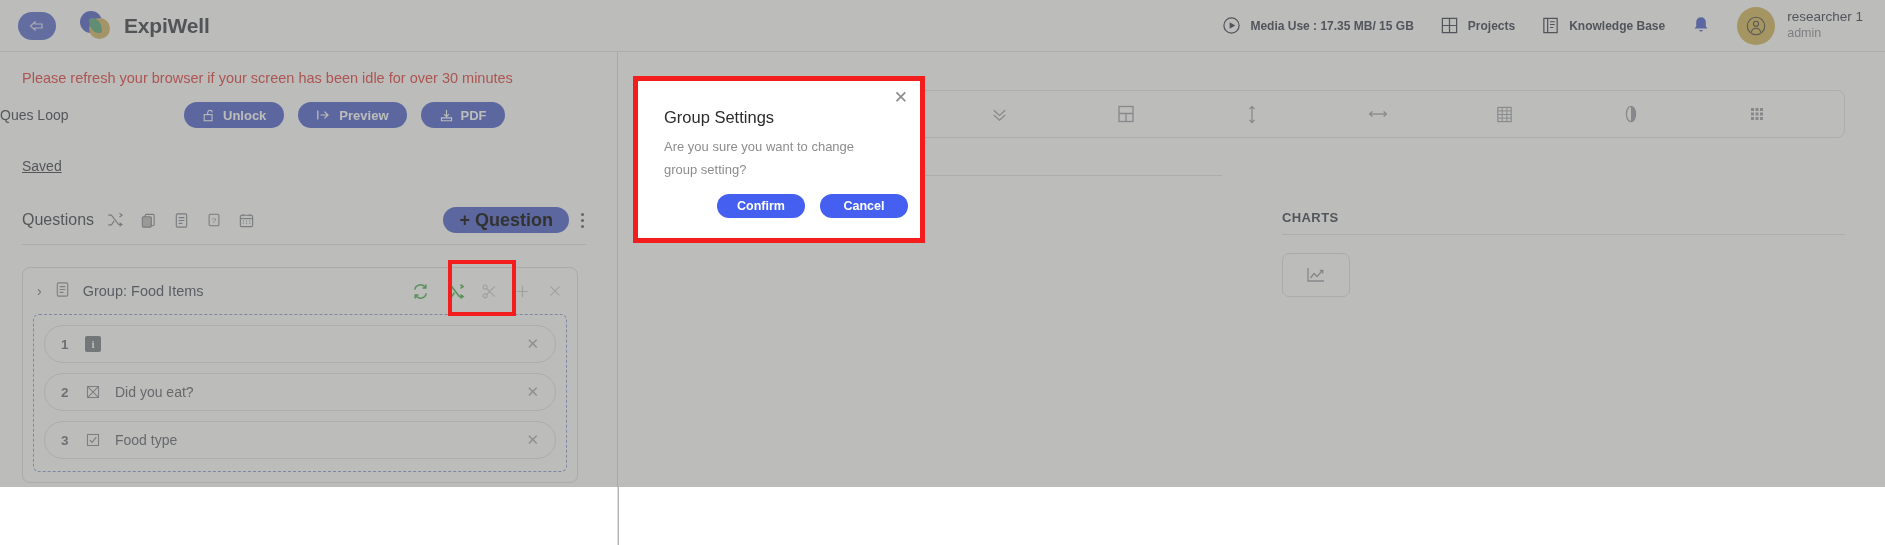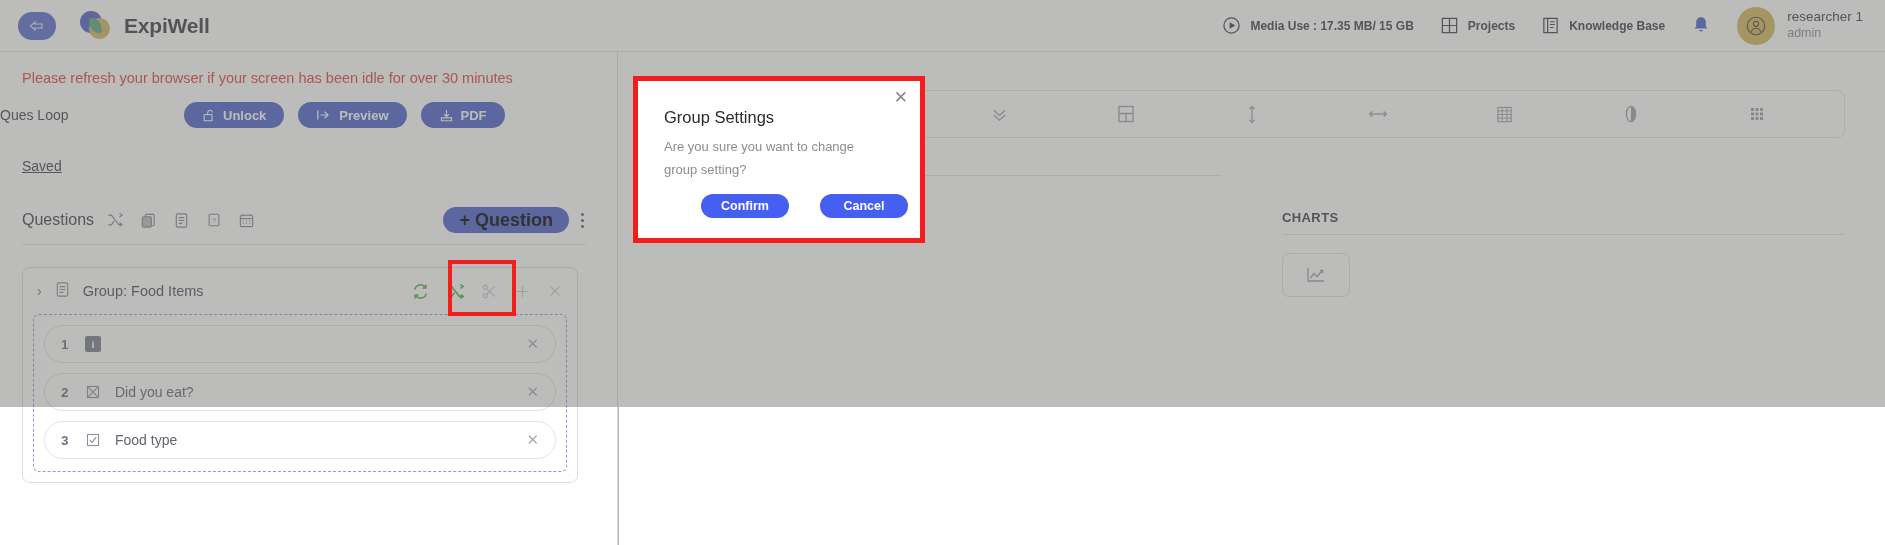--- a/index.html
+++ b/index.html
@@ -5,21 +5,21 @@
   * { box-sizing: border-box; margin: 0; padding: 0; }
   html, body {
     width: 1885px; height: 545px;
     font-family: "Liberation Sans", sans-serif;
     background: #b3b3b0;
     overflow: hidden;
   }
   
   #app {
     position: relative;
-    width: 1885px; height: 407px;
+    width: 1885px; height: 487px;
     background: #ffffff;
   }
   
   #scrim {
     position: absolute; inset: 0;
     background: rgba(110,110,105,0.46);
     z-index: 40;
     pointer-events: none;
   }
 
@@ -257,21 +257,21 @@
     position: absolute; left: 26px; top: 27px;
     font-size: 16.5px; color: #2b2b2b;
   }
   .modal-msg {
     position: absolute; left: 26px; top: 55px;
     width: 220px;
     font-size: 13px; color: #8d8d8d; line-height: 1.75;
   }
   .modal-btns {
     position: absolute; left: 0; right: 12px; top: 113px;
-    display: flex; justify-content: flex-end; gap: 31px;
+    display: flex; justify-content: flex-end; gap: 15px;
   }
   .m-btn {
     width: 88px; height: 24px; border-radius: 12px;
     background: #4560f0; color: #fff;
     font-size: 12.5px; font-weight: bold;
     display: inline-flex; align-items: center; justify-content: center;
     border: none; cursor: pointer;
   }
 
   

